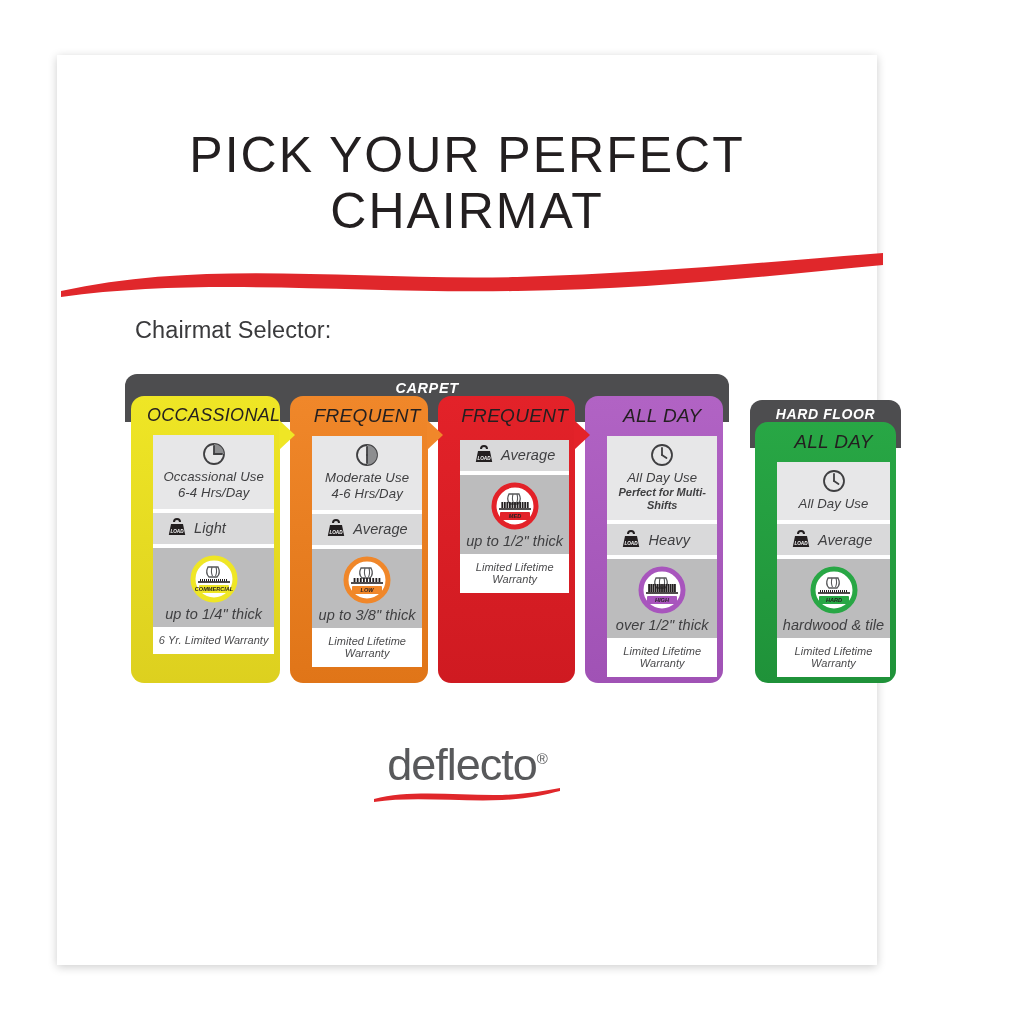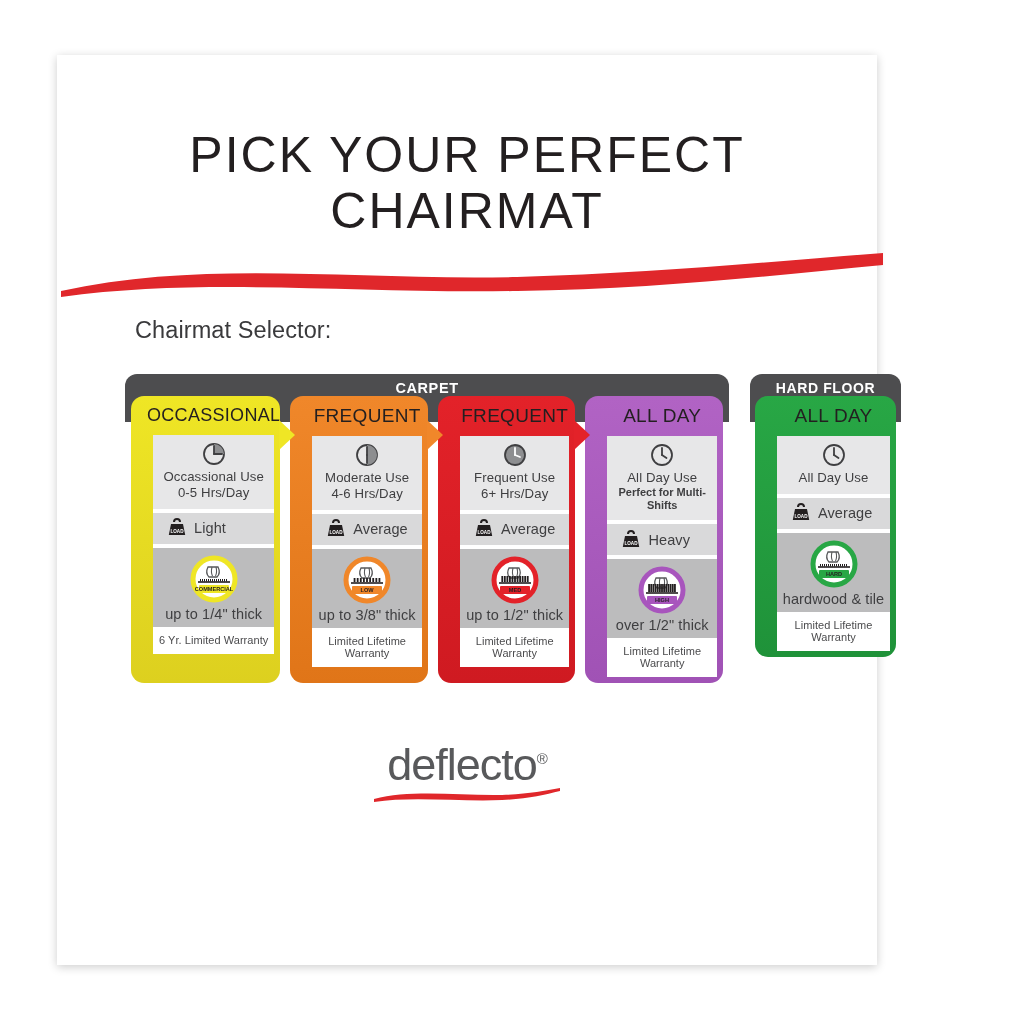--- a/index.html
+++ b/index.html
@@ -43,22 +43,23 @@
     max-width: 760px;
   }
   .intro u { text-decoration: underline; text-underline-offset: 2px; }
 
   
   .chart {
     position: relative;
     margin: 26px 0 0 68px;
     width: 776px;
     display: flex;
-    align-items: flex-start;
+    align-items: flex-end;
     gap: 21px;
+    font-style: italic;
   }
   .group { position: relative; }
   .group-carpet { width: 608px; }
   .group-hard   { width: 152px; }
 
   .group-header {
     background: #4d4d4f;
     color: #ffffff;
     font-size: 14.5px;
     font-weight: 700;
@@ -194,21 +195,21 @@
             <div class="col-head small" style="color: rgb(35, 31, 32);">OCCASSIONAL</div>
             <div class="col-body">
               <div class="cell cell-use">
                 <svg width="26" height="26" viewBox="0 0 26 26" class="icon-clock">
                   <circle cx="13" cy="13" r="10" fill="none" stroke="#3f3f41" stroke-width="1.8"></circle>
                   <path d="M13 13 L13 3 A10 10 0 0 1 23 13 Z" fill="#8d8e90"></path>
                   <line x1="13" y1="13" x2="13" y2="5" stroke="#3f3f41" stroke-width="1.8" stroke-linecap="round"></line>
                   <line x1="13" y1="13" x2="21" y2="13" stroke="#3f3f41" stroke-width="1.8" stroke-linecap="round"></line>
                 </svg>
                 <span class="use-main">Occassional Use</span>
-                <span class="use-main">0-5 Hrs/Day</span>
+                <span class="use-main">6-4 Hrs/Day</span>
               </div>
               <div class="cell cell-load">
                 <svg width="22" height="22" viewBox="0 0 22 22">
                   <path d="M8 5 a3 3 0 0 1 6 0" fill="none" stroke="#231f20" stroke-width="2"></path>
                   <path d="M5 7 h12 l2.2 11 H2.8 Z" fill="#231f20"></path>
                   <text x="11" y="16" font-size="4.6" fill="#ffffff" text-anchor="middle" font-family="Liberation Sans, sans-serif" font-weight="bold">LOAD</text>
                 </svg>
                 <span class="load-text">Light</span>
               </div>
               <div class="cell cell-thick">
@@ -283,29 +284,20 @@
                 </svg>
                 <div class="thick-text">up to 3/8" thick</div>
               </div>
               <div class="cell cell-warranty">Limited Lifetime Warranty</div>
             </div>
             <div class="arrow" style="border-left-color: rgb(240, 135, 42);"></div>
           </div>
           <div class="col" style="background: linear-gradient(rgb(227, 34, 41) 0%, rgb(207, 26, 33) 100%);">
             <div class="col-head" style="color: rgb(35, 31, 32);">FREQUENT</div>
             <div class="col-body">
-              <div class="cell cell-use">
-                <svg width="26" height="26" viewBox="0 0 26 26" class="icon-clock">
-                  <circle cx="13" cy="13" r="10" fill="#8d8e90" stroke="#3f3f41" stroke-width="1.8"></circle>
-                  <line x1="13" y1="13" x2="13" y2="6" stroke="#ffffff" stroke-width="1.8" stroke-linecap="round"></line>
-                  <line x1="13" y1="13" x2="18" y2="15" stroke="#ffffff" stroke-width="1.8" stroke-linecap="round"></line>
-                </svg>
-                <span class="use-main">Frequent Use</span>
-                <span class="use-main">6+ Hrs/Day</span>
-              </div>
               <div class="cell cell-load">
                 <svg width="22" height="22" viewBox="0 0 22 22">
                   <path d="M8 5 a3 3 0 0 1 6 0" fill="none" stroke="#231f20" stroke-width="2"></path>
                   <path d="M5 7 h12 l2.2 11 H2.8 Z" fill="#231f20"></path>
                   <text x="11" y="16" font-size="4.6" fill="#ffffff" text-anchor="middle" font-family="Liberation Sans, sans-serif" font-weight="bold">LOAD</text>
                 </svg>
                 <span class="load-text">Average</span>
               </div>
               <div class="cell cell-thick">
                 <svg width="48" height="48" viewBox="0 0 48 48" class="badge">

